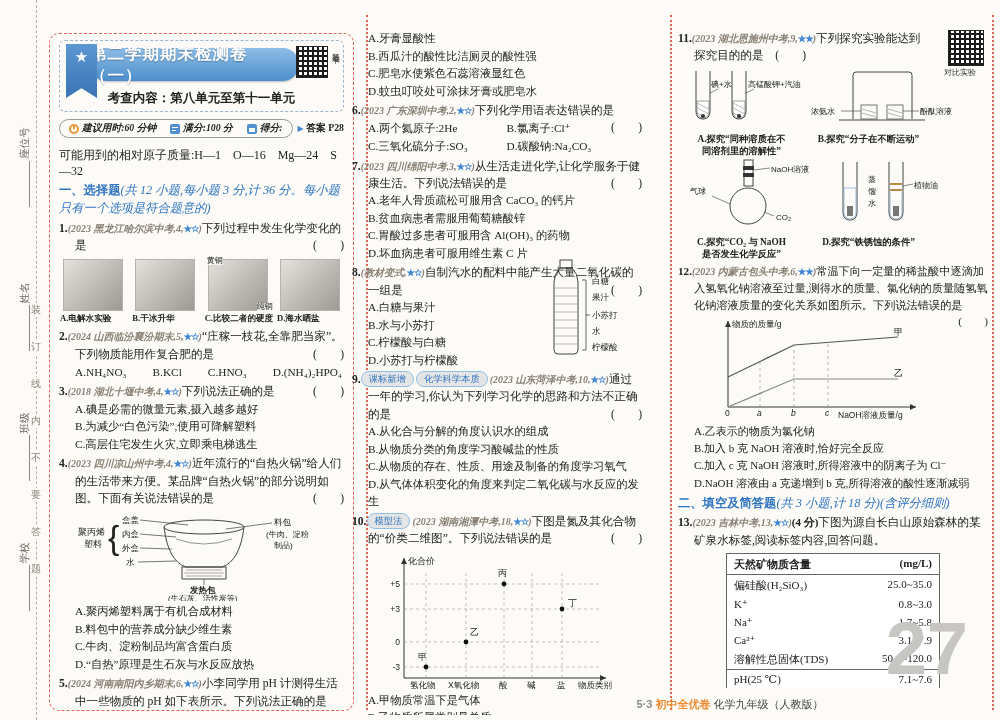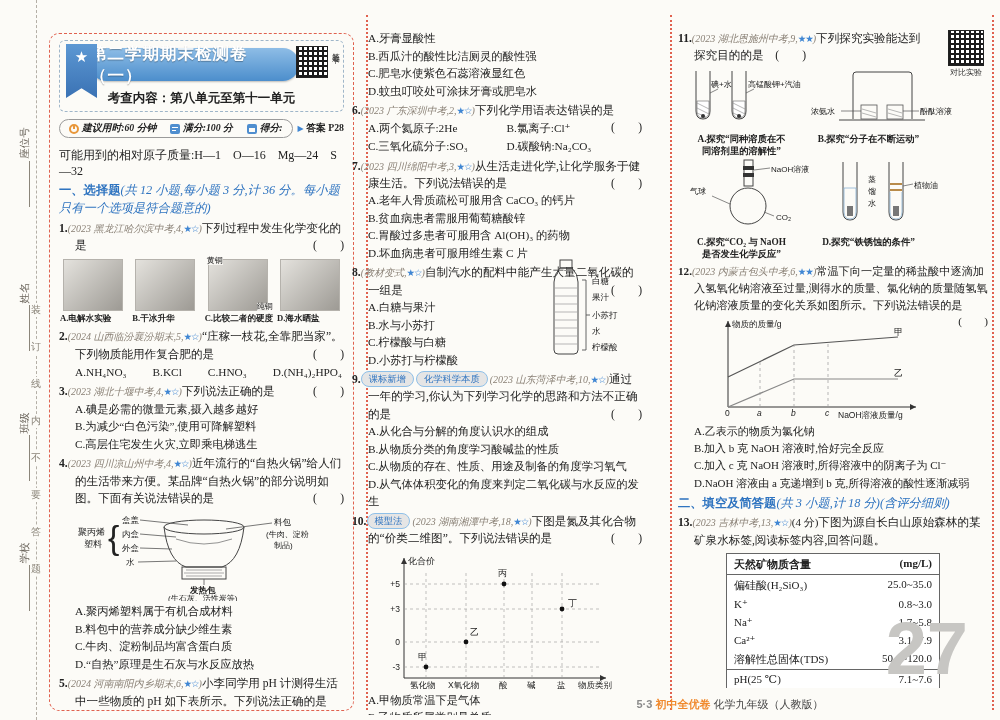--- a/index.html
+++ b/index.html
@@ -40,21 +40,21 @@
   .ansref{font-size:9.8px;font-weight:bold;white-space:nowrap;}
   .ansref b{color:#3f86d3;font-size:8px;}
 
   
   .intro{font-size:12px;margin-top:9px;}
   .sec{font-size:12.3px;margin-top:3px;line-height:1.45;}
   .sec b{color:#2f74c0;}
   .sec i{color:#2f74c0;}
   .q{position:relative;padding-left:16px;font-size:11.6px;line-height:1.5;margin-top:2px;}
   .qn{font-weight:bold;margin-left:-16px;}
-  .cite{font-style:italic;color:#8a8176;font-size:10px;}
+  .cite{font-style:italic;color:#8a8176;font-size:10px;font-weight:bold;}
   .stars{color:#3f86d3;font-style:normal;font-size:9.5px;letter-spacing:-1px;}
   .brk{float:right;}
   .opt{padding-left:16px;font-size:11.3px;line-height:1.55;}
   .optrow{display:flex;justify-content:space-between;padding-left:16px;padding-right:2px;font-size:11.3px;line-height:1.6;}
   .grid2{display:grid;grid-template-columns:57% 43%;padding-left:16px;font-size:11.3px;line-height:1.6;}
   .badge{display:inline-block;border:1px solid #8fc0e8;background:#e5e5e5;color:#2f74c0;border-radius:9px;font-size:9.3px;padding:0 7px;line-height:14px;vertical-align:1px;margin-right:2px;font-style:normal;}
 
   
   .figrow{display:flex;justify-content:space-between;margin:5px 0 3px;padding:0 1px;}
   .figc{width:66px;position:relative;}
@@ -71,21 +71,21 @@
 
   
   .q8wrap{position:relative;}
   .q8opts{width:185px;}
   .bottlebox{position:absolute;right:2px;top:-6px;}
 
   
   .expgrid{display:grid;grid-template-columns:50% 50%;margin-top:2px;}
   .expc{text-align:center;}
   .expcap{font-size:9.3px;font-weight:bold;line-height:1.35;}
-  .qrfloat{float:right;width:44px;text-align:center;margin-left:12px;}
+  .qrfloat{float:right;width:44px;text-align:left;margin-left:12px;}
   .qr2{width:34px;height:34px;margin:0 auto;}
   .qrlab2{font-size:8px;color:#333;margin-top:1px;}
 
   
   .footer{position:absolute;left:560px;top:697px;width:340px;text-align:center;font-size:11px;font-family:"Liberation Sans","DejaVu Sans",sans-serif;}
   .footer .fe{color:#8a8a8a;font-weight:bold;}
   .footer .fb{color:#f08a2e;font-weight:bold;}
   .footer .fs{color:#444;}
   .pagenum{position:absolute;right:32px;top:612px;font-size:74px;font-weight:bold;color:#c7c6c3;font-family:"Liberation Sans","DejaVu Sans",sans-serif;line-height:1;}
 </style>
@@ -183,21 +183,21 @@
       <span class="qn">2.</span><span class="cite"><span>(2024 山西临汾襄汾期末,5,</span><span class="stars">★☆</span><span>)</span></span><span>“庄稼一枝花,全靠肥当家”。下列物质能用作复合肥的是</span><span class="brk">(　　)</span>
     </div>
     <div class="optrow">
       <span>A.NH₄NO₃</span>
         <span>B.KCl</span>
         <span>C.HNO₃</span>
         <span>D.(NH₄)₂HPO₄</span>
     </div>
 
     <div class="q">
-      <span class="qn">3.</span><span class="cite"><span>(2023 湖北十堰中考,4,</span><span class="stars">★☆</span><span>)</span></span><span>下列说法正确的是</span><span class="brk">(　　)</span>
+      <span class="qn">3.</span><span class="cite"><span>(2018 湖北十堰中考,4,</span><span class="stars">★☆</span><span>)</span></span><span>下列说法正确的是</span><span class="brk">(　　)</span>
     </div>
     <div class="opt">A.碘是必需的微量元素,摄入越多越好</div>
     <div class="opt">B.为减少“白色污染”,使用可降解塑料</div>
     <div class="opt">C.高层住宅发生火灾,立即乘电梯逃生</div>
 
     <div class="q">
       <span class="qn">4.</span><span class="cite"><span>(2023 四川凉山州中考,4,</span><span class="stars">★☆</span><span>)</span></span><span>近年流行的“自热火锅”给人们的生活带来方便。某品牌“自热火锅”的部分说明如图。下面有关说法错误的是</span><span class="brk">(　　)</span>
     </div>
     <svg class="sv" width="252" height="92" viewBox="0 0 252 92">
       <text x="2" y="26" font-size="9">聚丙烯</text>

